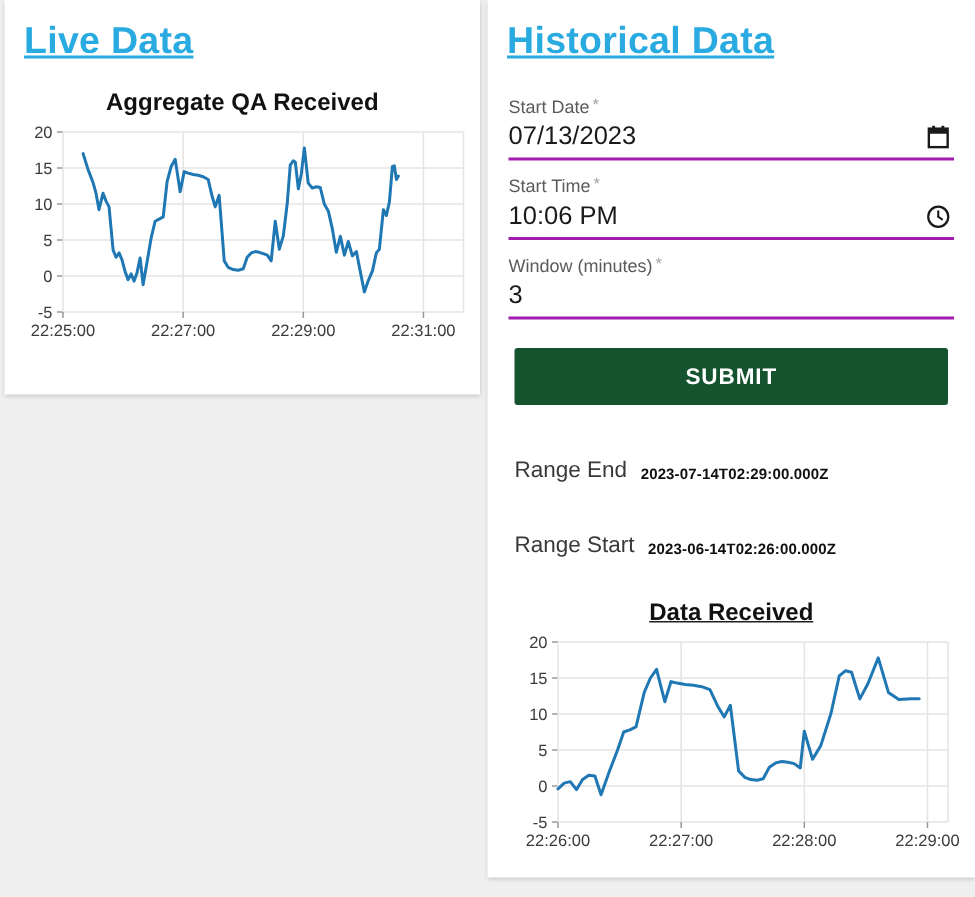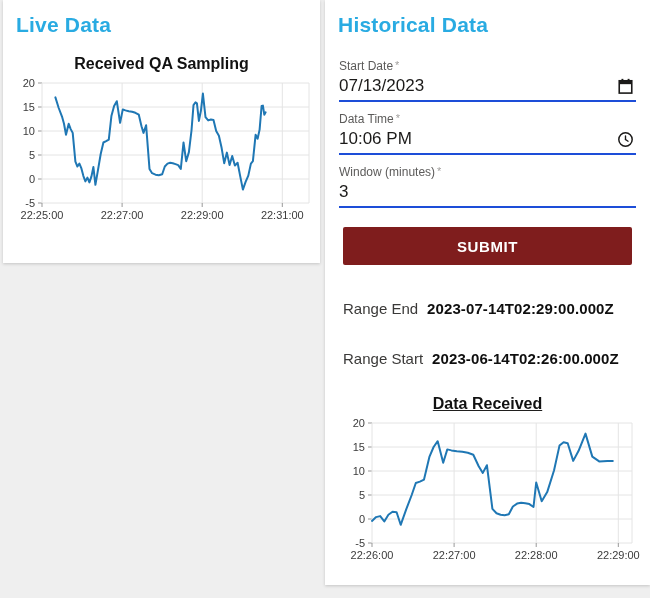--- a/index.html
+++ b/index.html
@@ -15,82 +15,83 @@
   .col-right { width: 327px; }
   .card {
     background: #ffffff;
     box-shadow: 0 1px 3px rgba(0,0,0,0.18);
   }
   .card-live { height: 263px; }
   .card-hist { height: 585px; }
 
   .panel-title {
     padding: 13px 14px 0 13px;
-    font-size: 21px;
+    font-size: 25px;
     font-weight: bold;
     color: #29abe2;
     letter-spacing: 0.2px;
+    text-decoration: underline;
   }
 
   .chart-block { margin-top: 18px; }
   .chart-title {
     text-align: center;
     font-size: 16px;
     font-weight: 600;
     color: #111111;
   }
   .chart-svg { display: block; margin: 4px auto 0; }
   svg text.tick { font-size: 11px; fill: #3b3b3b; font-family: "Liberation Sans", sans-serif; }
 
   
   .fields { padding: 0 14px; margin-top: 22px; }
   .field { margin-bottom: 10px; }
   .field-label { font-size: 12px; color: #5c5b5a; margin-bottom: 2px; }
   .req { color: #a19f9d; font-size: 11px; vertical-align: top; margin-left: 2px; }
   .field-value-row {
     display: flex; justify-content: space-between; align-items: center;
-    border-bottom: 2px solid #1d4ed8;
+    border-bottom: 2px solid #a21caf;
     padding: 1px 2px 4px 0;
   }
   .field-value { font-size: 17px; color: #1b1a19; }
   .field-icon { width: 17px; height: 17px; flex: 0 0 auto; cursor: pointer; }
 
   .submit-btn {
     display: block;
     margin: 19px 18px 0;
     width: calc(100% - 36px);
     height: 38px;
-    background: #7f1d1d;
+    background: #14532d;
     border: none;
     border-radius: 2px;
     color: #ffffff;
     font-family: "Liberation Sans", sans-serif;
     font-size: 15px;
     font-weight: bold;
     letter-spacing: 0.6px;
     cursor: pointer;
   }
 
   .result-row { display: flex; align-items: flex-end; padding: 0 18px; margin-top: 35px; white-space: nowrap; }
   .result-row + .result-row { margin-top: 33px; }
   .result-label { font-size: 15px; color: #3a3938; margin-right: 9px; }
-  .result-value { font-size: 15px; font-weight: bold; color: #0f0f0f; letter-spacing: 0.1px; }
+  .result-value { font-size: 10px; font-weight: bold; color: #0f0f0f; letter-spacing: 0.1px; }
 
   .hist-chart-block { margin-top: 28px; text-decoration: underline; }
 </style>
 </head>
 <body>
 
 <div class="layout">
 
   <div class="col-left">
     <div class="card card-live">
       <div class="panel-title">Live Data</div>
       <div class="chart-block">
-        <div class="chart-title">Received QA Sampling</div>
+        <div class="chart-title">Aggregate QA Received</div>
         <svg class="chart-svg" width="313" height="152">
             <line x1="37" x2="304" y1="126" y2="126" stroke="#e4e4e4" stroke-width="1"></line>
             <line x1="33" x2="37" y1="126" y2="126" stroke="#999999" stroke-width="1"></line>
             <text x="30" y="130" text-anchor="end" class="tick">-5</text>
             <line x1="37" x2="304" y1="102" y2="102" stroke="#e4e4e4" stroke-width="1"></line>
             <line x1="33" x2="37" y1="102" y2="102" stroke="#999999" stroke-width="1"></line>
             <text x="30" y="106" text-anchor="end" class="tick">0</text>
             <line x1="37" x2="304" y1="78" y2="78" stroke="#e4e4e4" stroke-width="1"></line>
             <line x1="33" x2="37" y1="78" y2="78" stroke="#999999" stroke-width="1"></line>
             <text x="30" y="82" text-anchor="end" class="tick">5</text>
@@ -138,21 +139,21 @@
               <rect x="4.2" y="0.8" width="1.8" height="3.4" fill="#1b1a19"></rect>
               <rect x="10.0" y="0.8" width="1.8" height="3.4" fill="#1b1a19"></rect>
               <rect x="2.1" y="2.6" width="11.8" height="11.6" fill="none" stroke="#1b1a19" stroke-width="1.5"></rect>
               <rect x="2.1" y="2.6" width="11.8" height="3.2" fill="#1b1a19"></rect>
             </svg>
           </div>
         </div>
 
         <div class="field">
           <div class="field-label">
-            <span>Data Time</span><span class="req">*</span>
+            <span>Start Time</span><span class="req">*</span>
           </div>
           <div class="field-value-row">
             <span class="field-value">10:06 PM</span>
             <svg class="field-icon" viewBox="0 0 16 16">
               <circle cx="8" cy="8" r="6.3" fill="none" stroke="#1b1a19" stroke-width="1.4"></circle>
               <line x1="8" y1="8" x2="8" y2="4.6" stroke="#1b1a19" stroke-width="1.3" stroke-linecap="round"></line>
               <line x1="8" y1="8" x2="10.4" y2="9.6" stroke="#1b1a19" stroke-width="1.3" stroke-linecap="round"></line>
             </svg>
           </div>
         </div>

